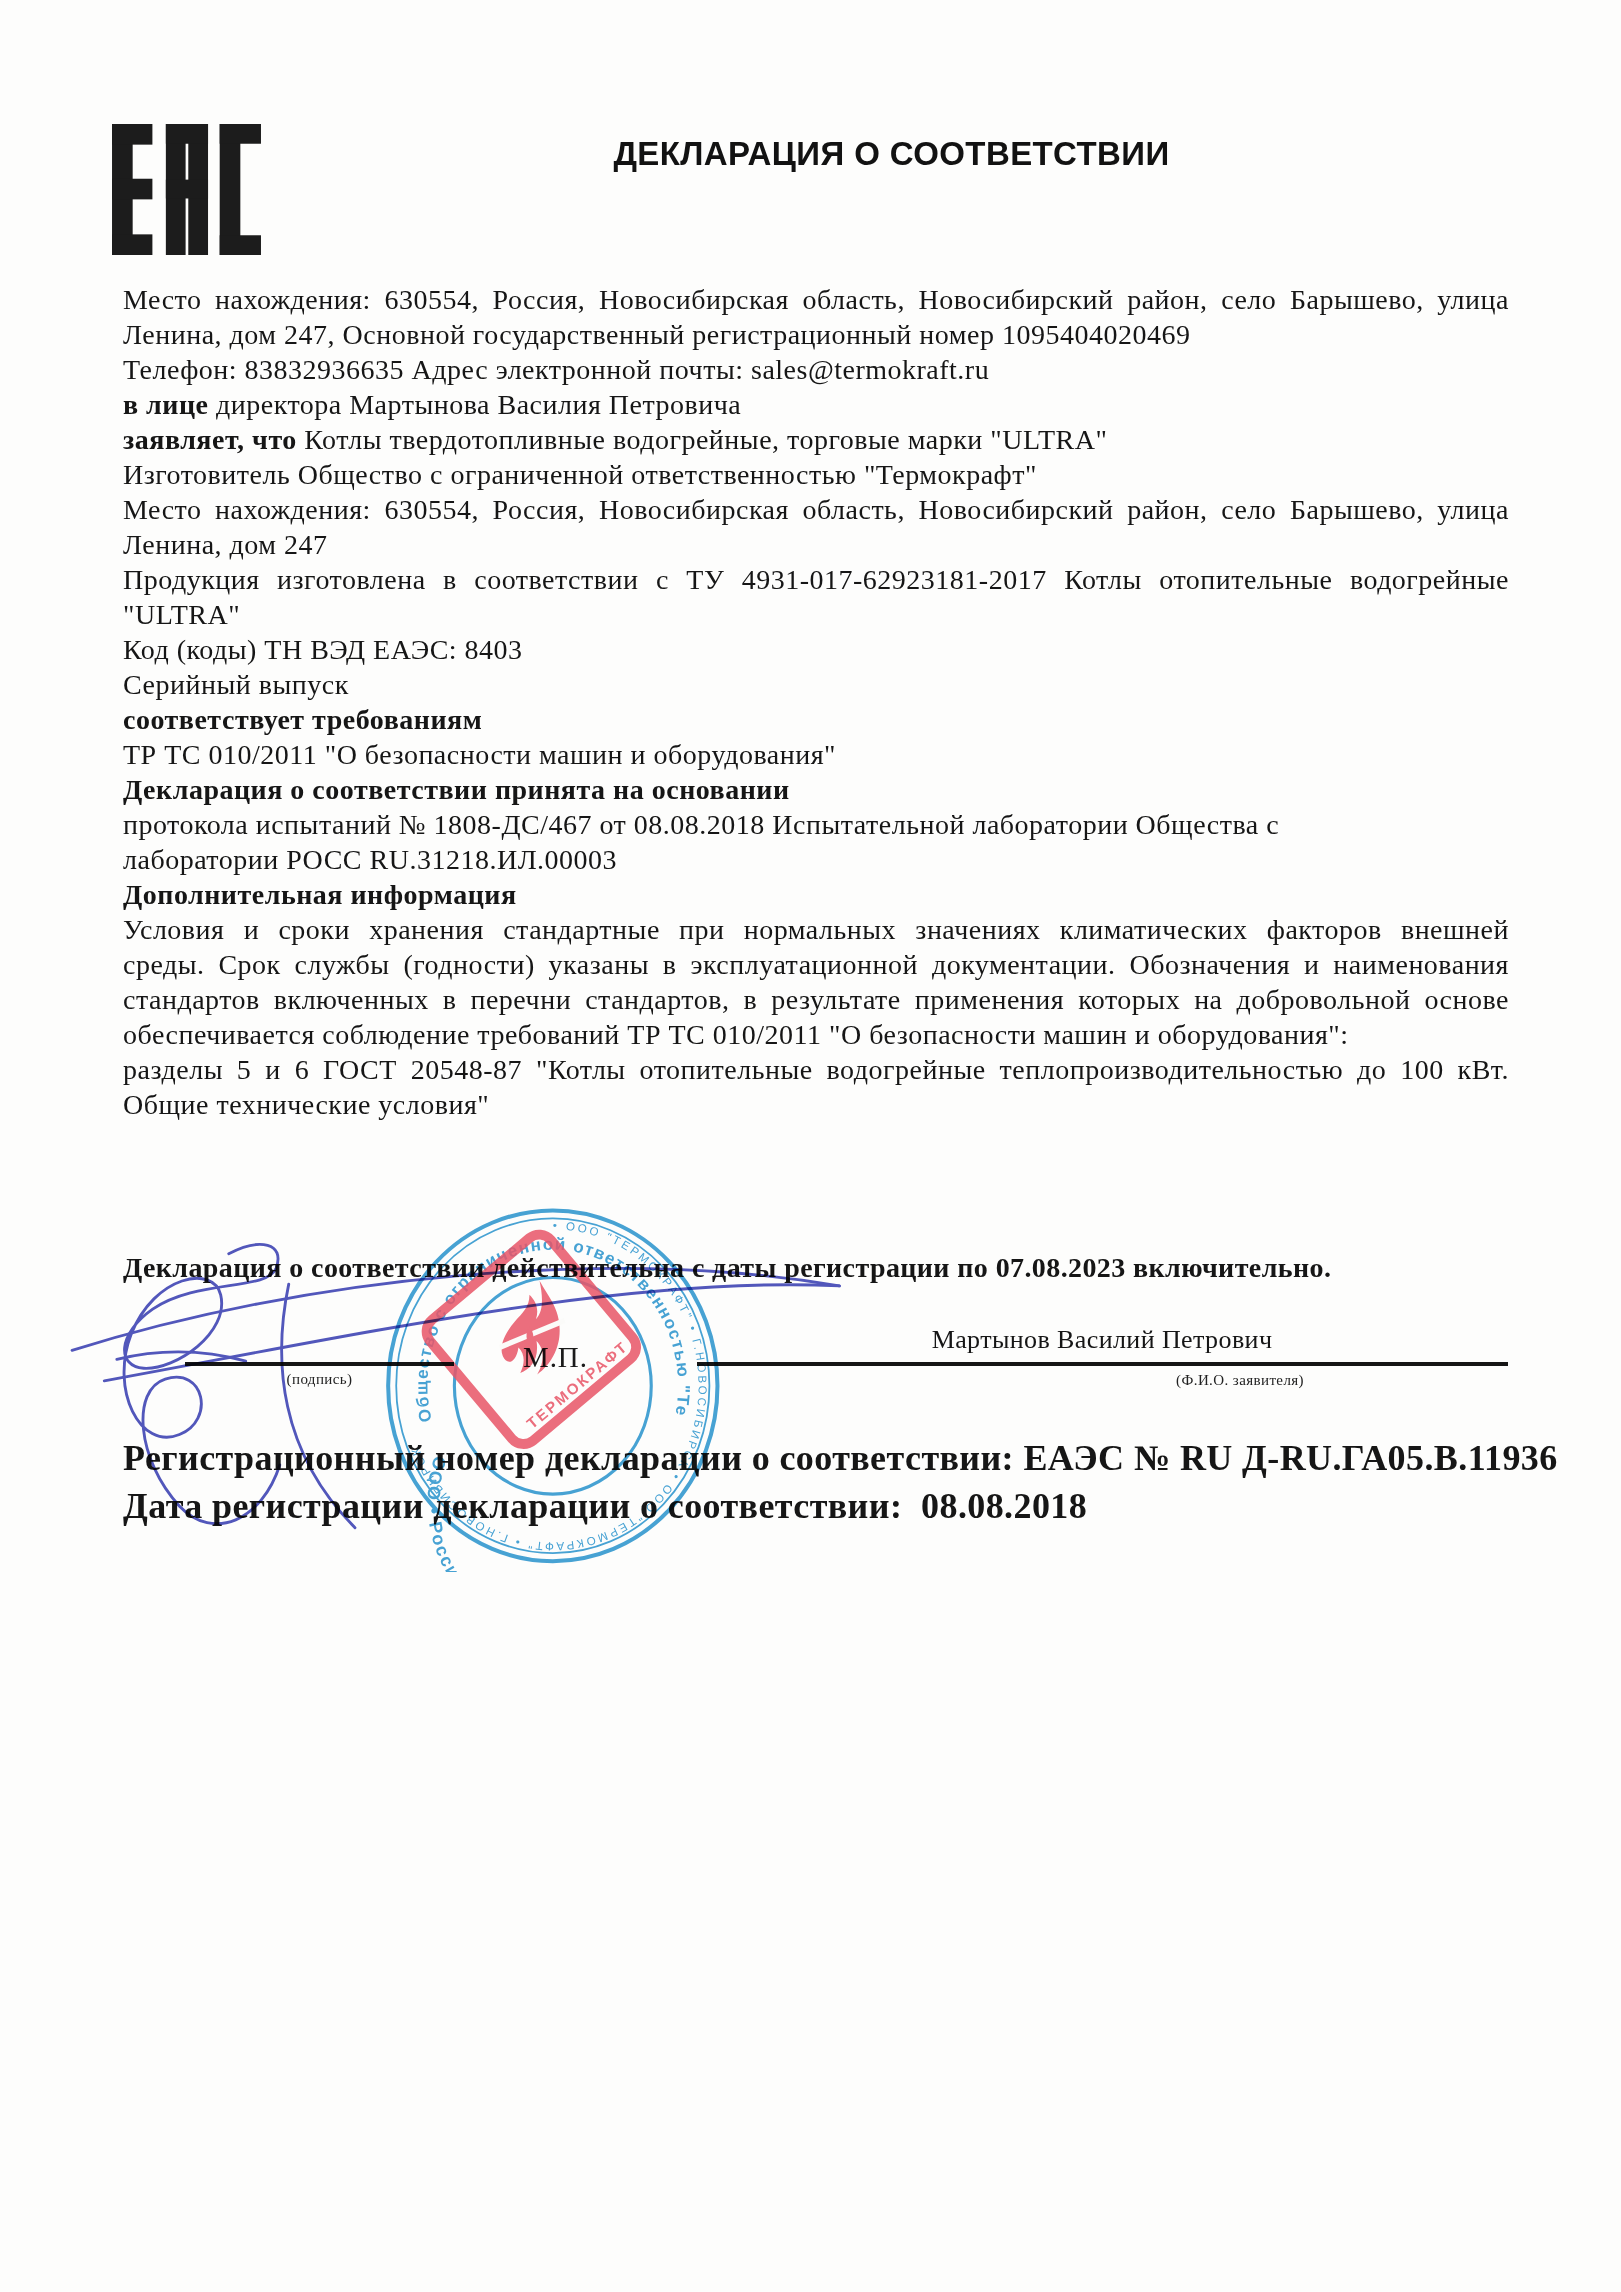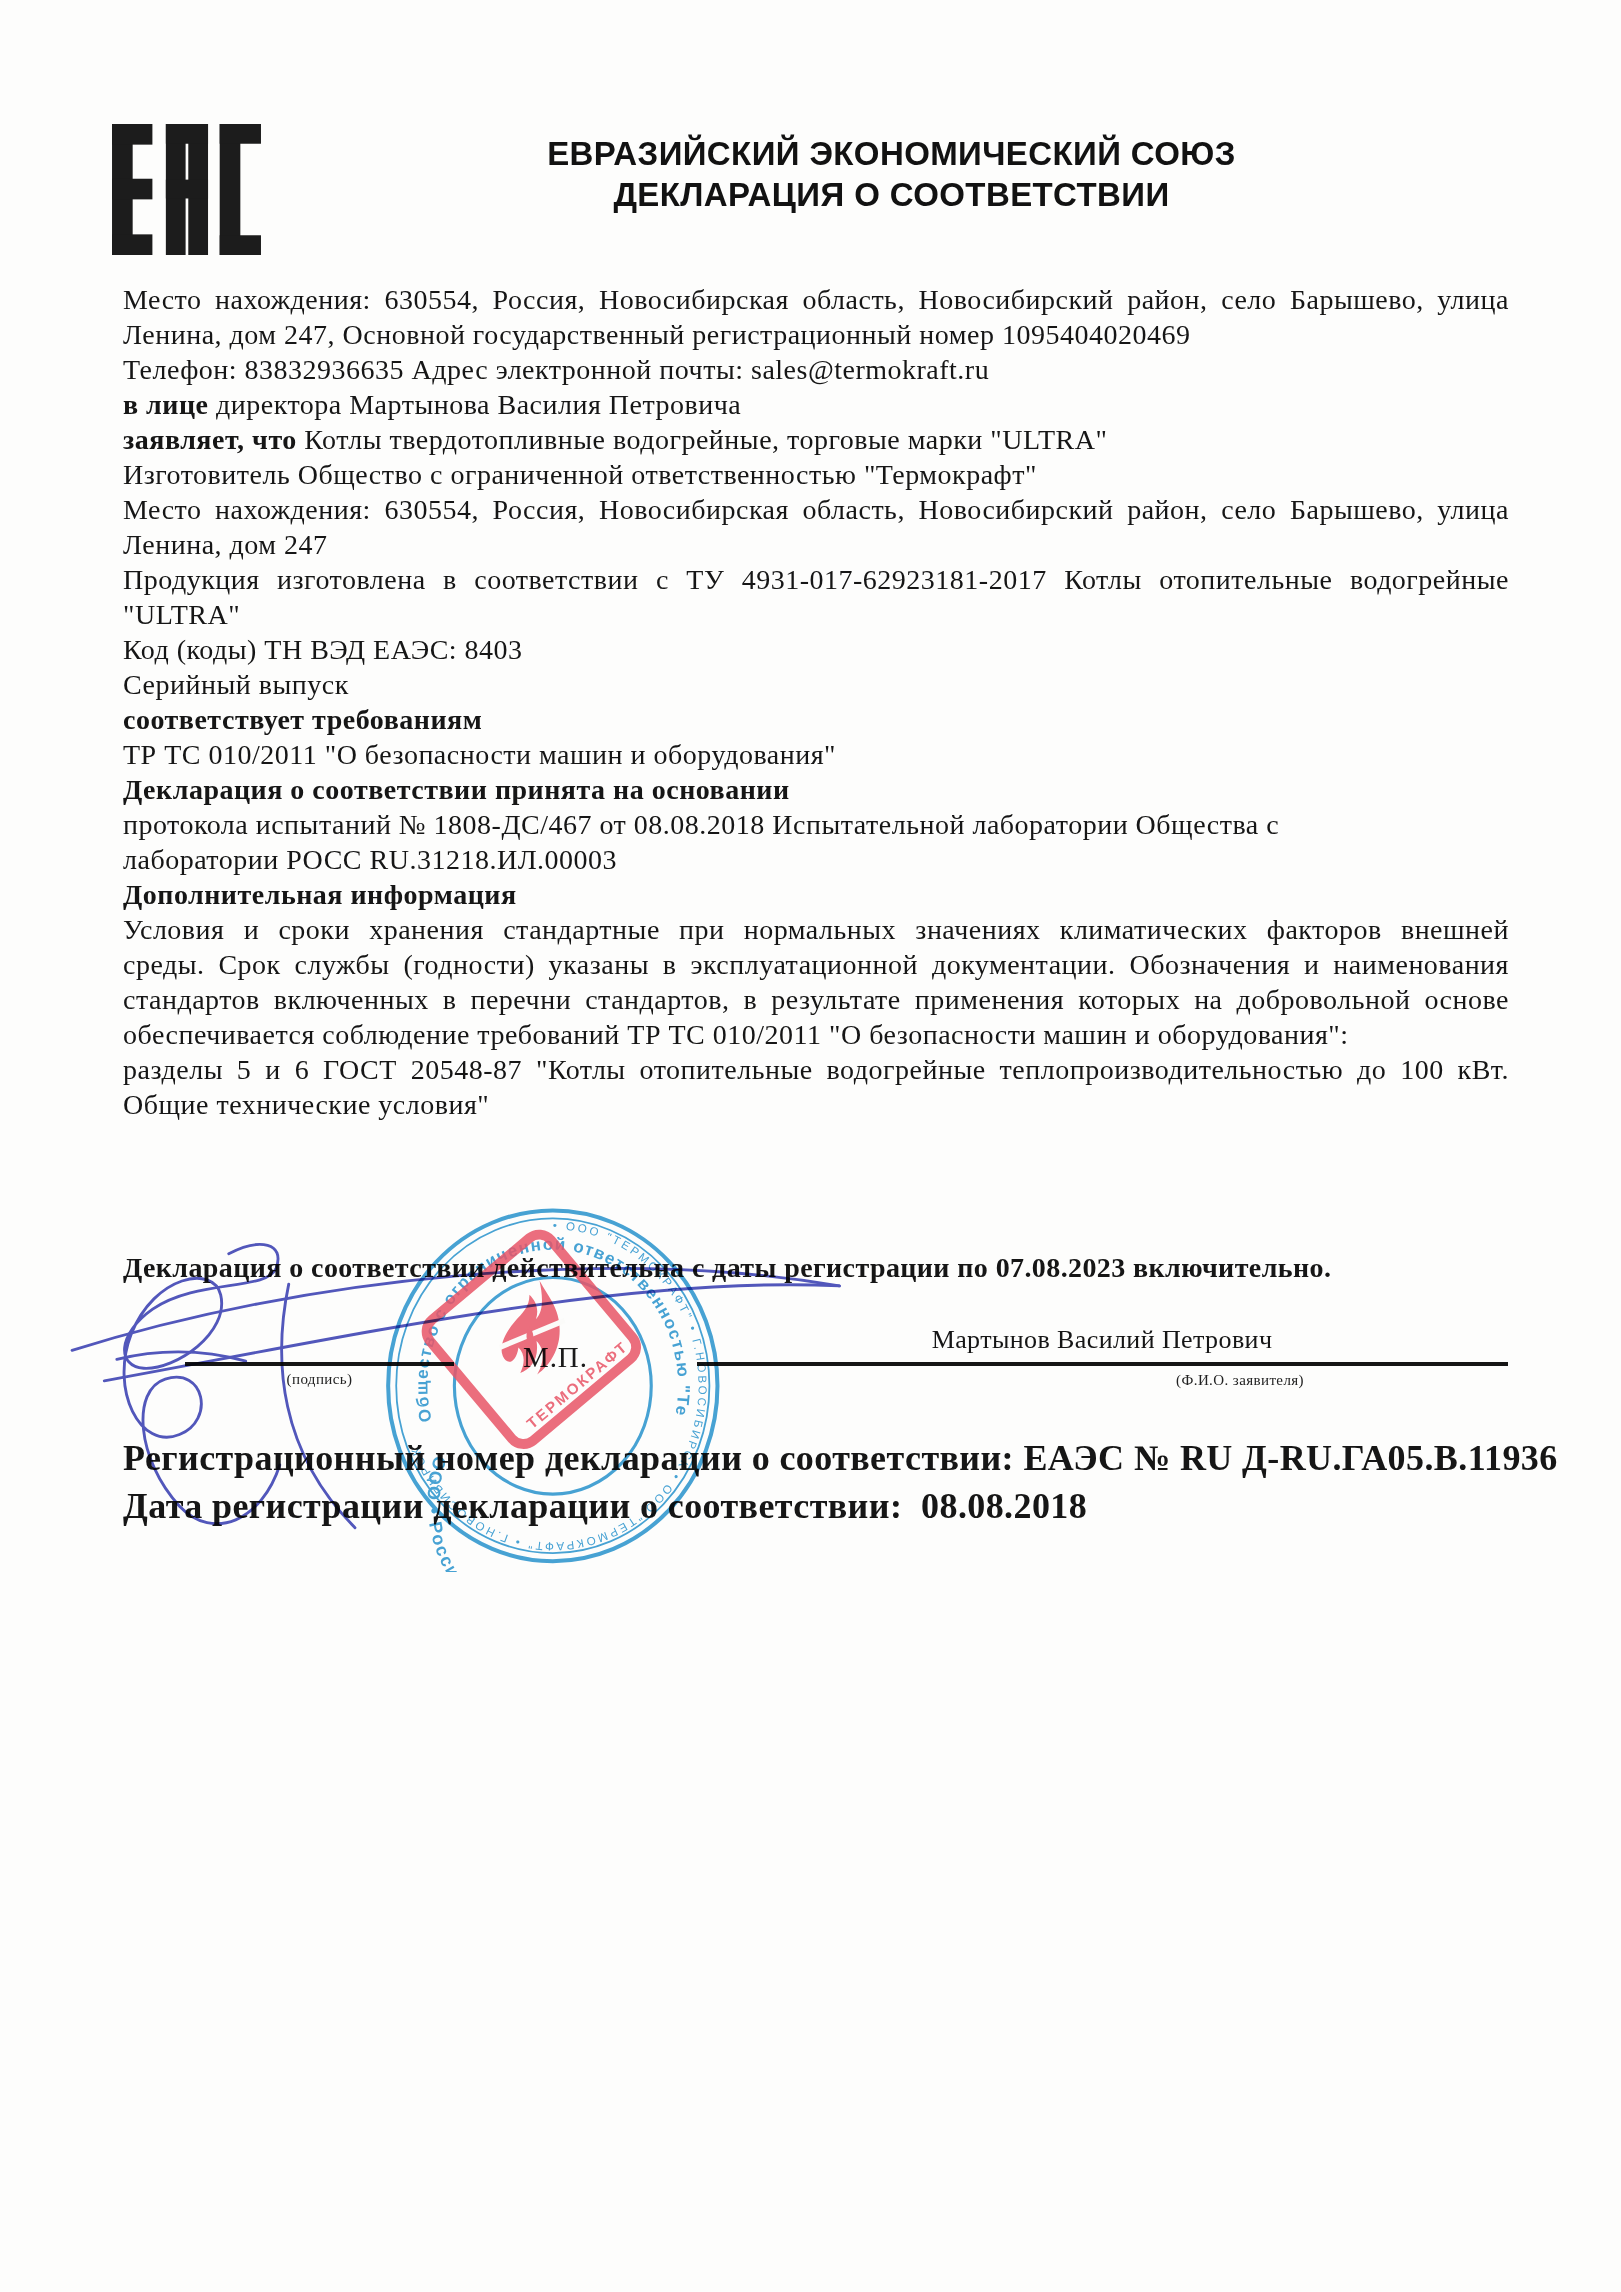--- a/index.html
+++ b/index.html
@@ -86,21 +86,20 @@
 
       <g>
         <rect x="120" y="0" width="23" height="146"></rect>
         <rect x="120" y="0" width="46" height="22"></rect>
         <rect x="120" y="124" width="46" height="22"></rect>
       </g>
     </g>
   </svg>
 
   <div class="doc-title">
-    <div>ЕВРАЗИЙСКИЙ ЭКОНОМИЧЕСКИЙ СОЮЗ</div>
     <div>ДЕКЛАРАЦИЯ О СООТВЕТСТВИИ</div>
   </div>
 
   <div class="body-text" id="body-lines">
 
     <div class="bline j"><b class="bb"></b><span class="bt">Место нахождения: 630554, Россия, Новосибирская область, Новосибирский район, село Барышево, улица</span></div>
 
     <div class="bline"><b class="bb"></b><span class="bt">Ленина, дом 247, Основной государственный регистрационный номер 1095404020469</span></div>
 
     <div class="bline"><b class="bb"></b><span class="bt">Телефон: 83832936635 Адрес электронной почты: sales@termokraft.ru</span></div>

